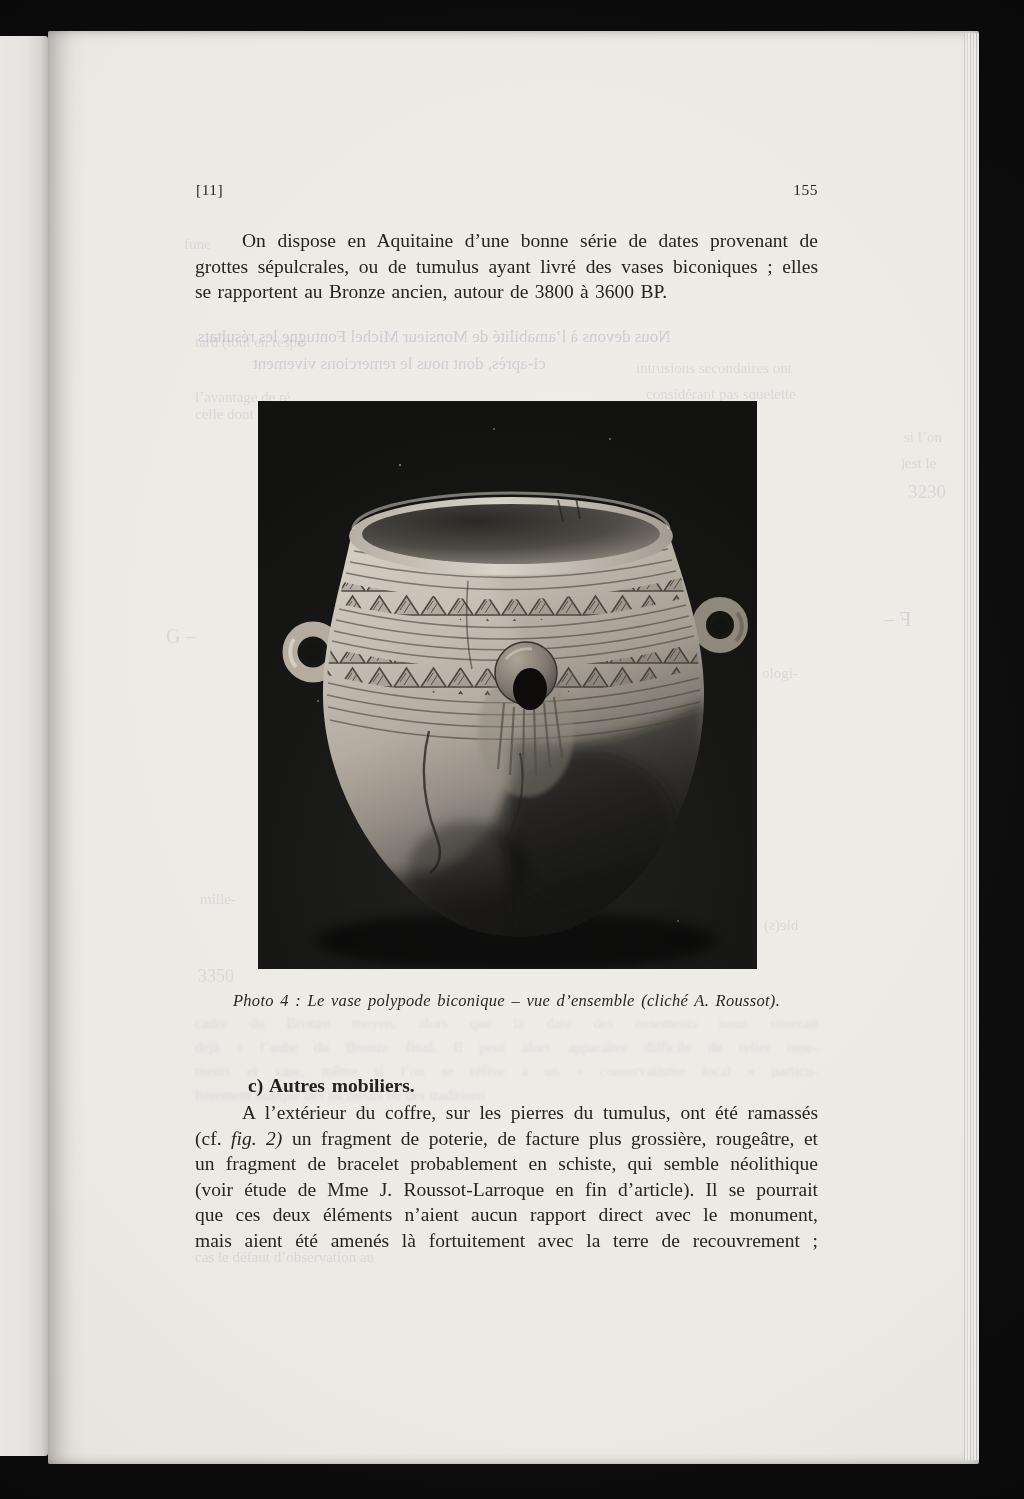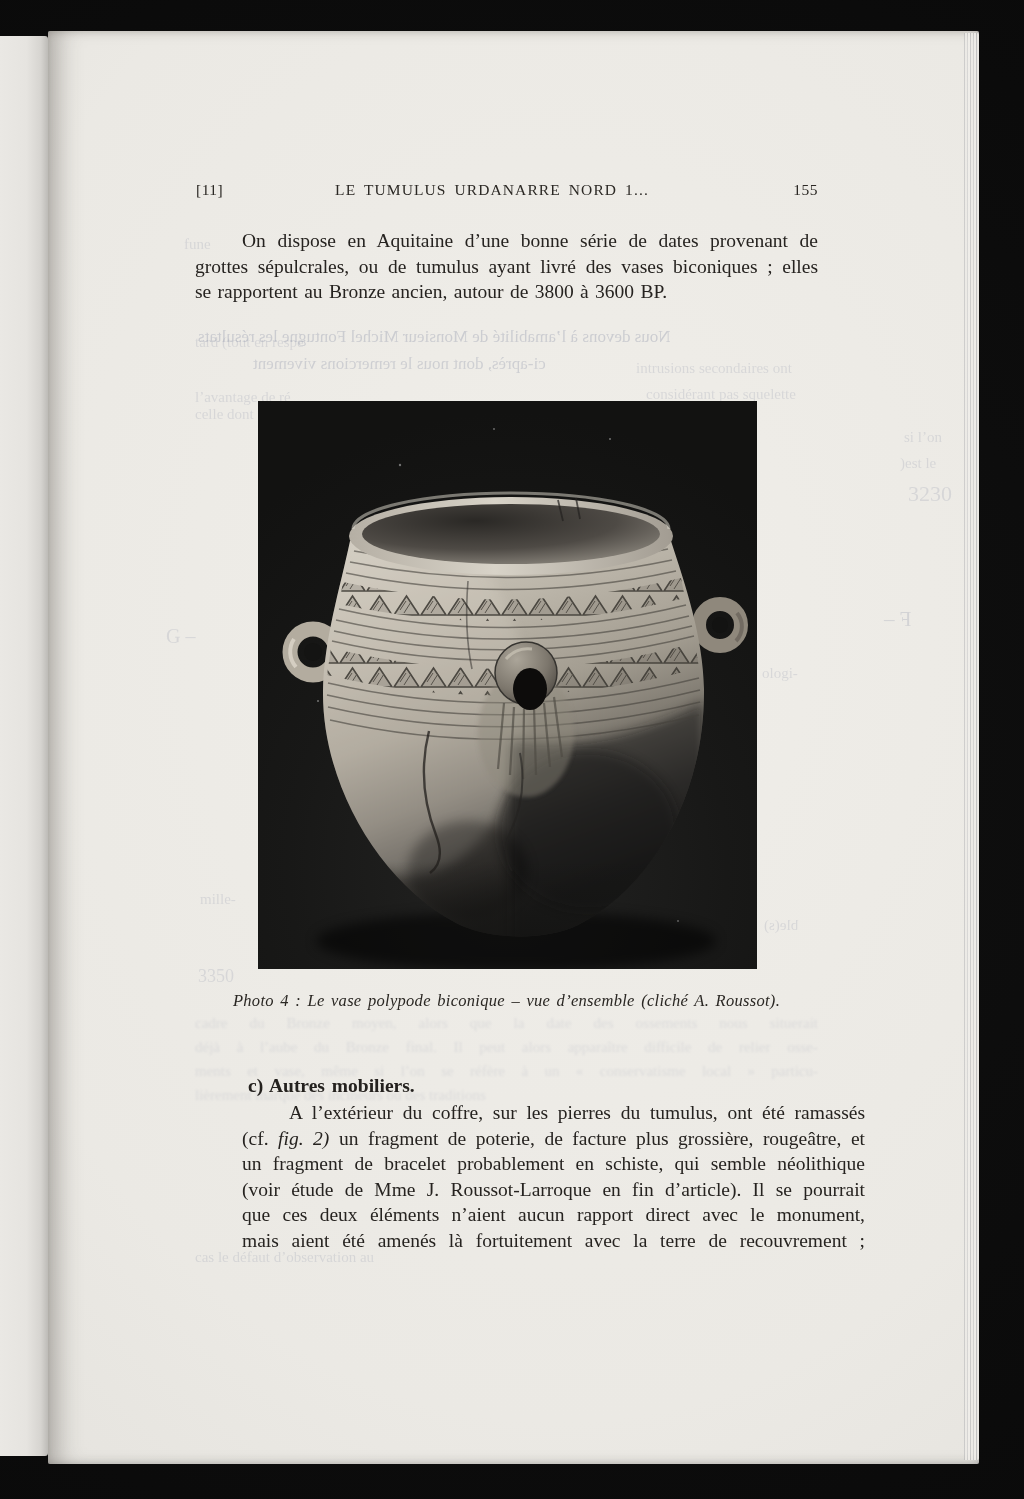--- a/index.html
+++ b/index.html
@@ -34,21 +34,21 @@
       rgba(170,172,178,.30) 3px 4px, rgba(240,238,234,.9) 4px 6px);
     border-radius:0 2px 2px 0;
   }
   .hdr-item{position:absolute;top:150px;font-size:15.5px;color:#2b2824;}
   .h-bracket{left:148px;letter-spacing:.5px;}
   .h-title{left:60px;width:768px;text-align:center;letter-spacing:1.1px;word-spacing:3px;}
   .h-pageno{left:147px;width:623px;text-align:right;letter-spacing:.5px;}
 
   .para{position:absolute;left:147px;width:623px;z-index:3;}
   .p1{top:197px;}
-  .p2{top:1069px;margin-left:47px;}
+  .p2{top:1069px;}
   .tl{font-size:19.5px;line-height:25.6px;color:#262320;word-spacing:1.5px;}
   .just{text-align:justify;text-align-last:justify;}
   .ind{text-indent:47px;}
   .it{font-style:italic;}
 
   .caption{
     position:absolute;left:147px;top:960px;width:623px;z-index:3;
     font-size:16.5px;font-style:italic;text-align:center;color:#2a2723;
     letter-spacing:.3px;word-spacing:2px;
   }
@@ -73,21 +73,21 @@
   .gblur{filter:blur(1.1px);opacity:.14;}
   .g0{left:150px;top:296px;opacity:.26;font-size:17px;}
   .g1{left:205px;top:323px;opacity:.24;font-size:17px;}
   .g2{left:147px;top:303px;}
   .g3{left:147px;top:331px;margin-top:44px;}
   .g4{left:147px;top:358px;}
   .g5{left:588px;top:329px;}
   .g6{left:598px;top:355px;}
   .g7{left:856px;top:398px;}
   .g8{left:852px;top:424px;}
-  .g9{left:860px;top:450px;font-size:22px;}
+  .g9{left:860px;top:450px;font-size:19px;}
   .g10{left:836px;top:576px;font-size:21px;opacity:.2;}
   .g11{left:714px;top:634px;}
   .g12{left:136px;top:205px;}
   .g13{left:118px;top:594px;font-size:20px;}
   .g14{left:147px;top:1218px;}
   .g15{left:147px;top:984px;width:623px;}
   .g16{left:147px;top:1008px;width:623px;}
   .g17{left:147px;top:1032px;width:623px;}
   .g18{left:147px;top:1056px;width:520px;}
   .g19{left:152px;top:860px;}
@@ -120,21 +120,20 @@
     <span class="ghost g14">cas le défaut d’observation au</span>
     <span class="ghost gjust gblur g15">cadre du Bronze moyen, alors que la date des ossements nous situerait</span>
     <span class="ghost gjust gblur g16">déjà à l’aube du Bronze final. Il peut alors apparaître difficile de relier osse-</span>
     <span class="ghost gjust gblur g17">ments et vase, même si l’on se réfère à un « conservatisme local » particu-</span>
     <span class="ghost gblur g18">lièrement marqué des incineurs ou des traditions</span>
     <span class="ghost g19">mille-</span>
     <span class="ghost g20">3350</span>
     <span class="ghost flip g21">ble(s)</span>
 
     <span class="hdr-item h-bracket">[11]</span>
-    <span class="hdr-item h-title">LE TUMULUS URDANARRE NORD 1...</span>
     <span class="hdr-item h-pageno">155</span>
 
     <div class="para p1">
       <div class="tl just ind">On dispose en Aquitaine d’une bonne série de dates provenant de</div>
       <div class="tl just">grottes sépulcrales, ou de tumulus ayant livré des vases biconiques ; elles</div>
       <div class="tl">se rapportent au Bronze ancien, autour de 3800 à 3600 BP.</div>
     </div>
 
     <div class="figure">
       <svg viewBox="0 0 499 568" width="499" height="568" xmlns="http://www.w3.org/2000/svg">

